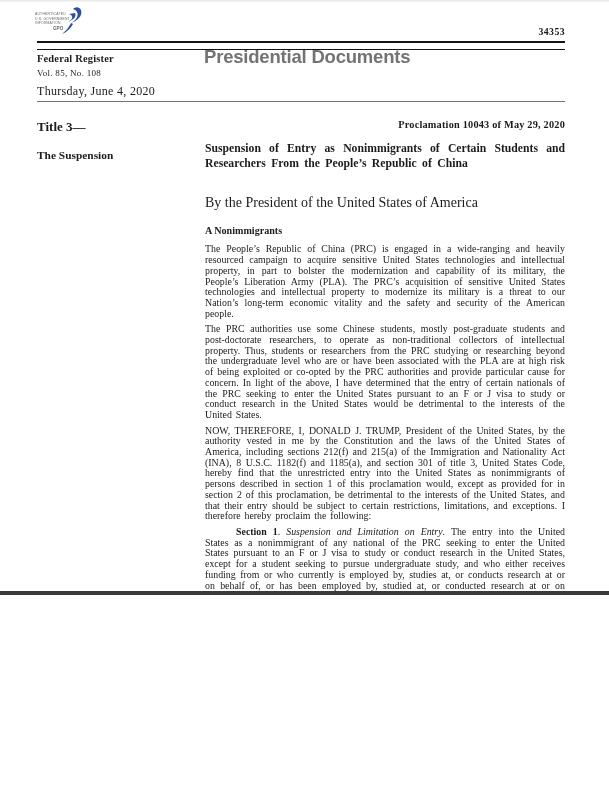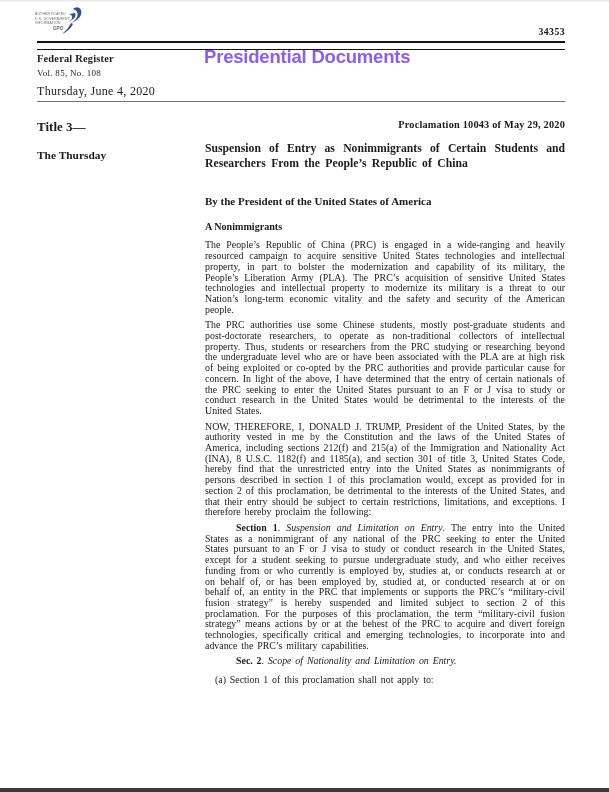--- a/index.html
+++ b/index.html
@@ -1,17 +1,17 @@
 <!DOCTYPE html>
 <html><head>
 <meta charset="utf-8">
 <style>
   html, body { margin:0; padding:0; background:#ffffff; }
   .sheet {
-    position:relative; width:609px; height:792px; background:#ffffff;
+    position:relative; width:609px; height:595px; background:#ffffff;
     font-family:"Liberation Serif", serif; color:#1b1b1b; overflow:hidden;
   }
   .top-edge { position:absolute; top:0; left:0; right:0; height:2px;
     background:linear-gradient(#e2e2e2,#fafafa); }
   .bottom-bar { position:absolute; bottom:0; left:0; right:0; height:4px; background:#3a3a3a; }
 
   .gpo-logo { position:absolute; left:33px; top:6px; }
 
   .page-number { position:absolute; top:26px; right:44px;
     font-weight:bold; font-size:9.8px; letter-spacing:0.4px; }
@@ -19,33 +19,33 @@
   .rule-double { position:absolute; left:37px; right:44px; top:41px; height:6px;
     border-top:2.6px solid #141414; border-bottom:1.3px solid #141414; }
 
   .masthead-left { position:absolute; left:37px; top:53px; }
   .fr-title { font-weight:bold; font-size:10.4px; margin-bottom:4px; letter-spacing:0.2px; }
   .fr-vol   { font-size:9px; margin-bottom:6px; letter-spacing:0.3px; }
   .fr-date  { font-size:12px; letter-spacing:0.3px; }
 
   .section-title { position:absolute; left:204px; top:46px; margin:0;
     font-family:"Liberation Sans", sans-serif; font-weight:bold; font-size:18.5px;
-    letter-spacing:-0.2px; color:#8b5cf6; }
+    letter-spacing:-0.2px; color:#737373; }
 
   .rule-thin { position:absolute; left:37px; right:44px; top:101px; border-top:1.4px solid #757575; }
 
   .margin-col { position:absolute; left:37px; top:119px; width:150px; }
   .title3    { font-weight:bold; font-size:13px; margin-bottom:14px; }
   .president { font-weight:bold; font-size:11.4px; }
 
   .main-col { position:absolute; left:205px; top:119px; width:360px; }
   .proc-line { font-weight:bold; font-size:10.3px; margin-bottom:11px; letter-spacing:0.2px;text-align:right; }
   .doc-title { font-weight:bold; font-size:11.7px; line-height:15.2px; margin:0 0 24px 0;
     text-align:justify; word-spacing:2.5px; }
-  .byline { font-weight:bold; font-size:11px; margin-bottom:14px; }
+  .byline { font-weight:normal; font-size:14px; margin-bottom:14px; }
   .proc-heading { font-weight:bold; font-size:10.1px; margin-bottom:8px; }
 
   .paragraphs p.body-para { font-size:9.9px; line-height:10.7px; margin:0 0 5px 0;
     text-align:justify; word-spacing:1.4px; }
   .paragraphs p.indent { text-indent:10px; margin-bottom:1px; text-align:left; }
   .paragraphs p.sec2 { margin-bottom:8px; }
   .run-bold { font-weight:bold;margin-left:31px; }
   .run-italic { font-style:italic; }
 </style>
 </head>
@@ -75,21 +75,21 @@
     <div class="fr-vol">Vol. 85, No. 108</div>
     <div class="fr-date">Thursday, June 4, 2020</div>
   </div>
 
   <h1 class="section-title">Presidential Documents</h1>
 
   <div class="rule-thin"></div>
 
   <div class="margin-col">
     <div class="title3">Title 3—</div>
-    <div class="president">The Thursday</div>
+    <div class="president">The Suspension</div>
   </div>
 
   <div class="main-col">
     <div class="proc-line">Proclamation 10043 of May 29, 2020</div>
     <h2 class="doc-title">Suspension of Entry as Nonimmigrants of Certain Students and Researchers From the People’s Republic of China</h2>
     <div class="byline">By the President of the United States of America</div>
     <div class="proc-heading">A Nonimmigrants</div>
     <div class="paragraphs">
         <p class="body-para"><span class="run-normal">The People’s Republic of China (PRC) is engaged in a wide-ranging and heavily resourced campaign to acquire sensitive United States technologies and intellectual property, in part to bolster the modernization and capability of its military, the People’s Liberation Army (PLA). The PRC’s acquisition of sensitive United States technologies and intellectual property to modernize its military is a threat to our Nation’s long-term economic vitality and the safety and security of the American people.</span></p>
         <p class="body-para"><span class="run-normal">The PRC authorities use some Chinese students, mostly post-graduate students and post-doctorate researchers, to operate as non-traditional collectors of intellectual property. Thus, students or researchers from the PRC studying or researching beyond the undergraduate level who are or have been associated with the PLA are at high risk of being exploited or co-opted by the PRC authorities and provide particular cause for concern. In light of the above, I have determined that the entry of certain nationals of the PRC seeking to enter the United States pursuant to an F or J visa to study or conduct research in the United States would be detrimental to the interests of the United States.</span></p>

